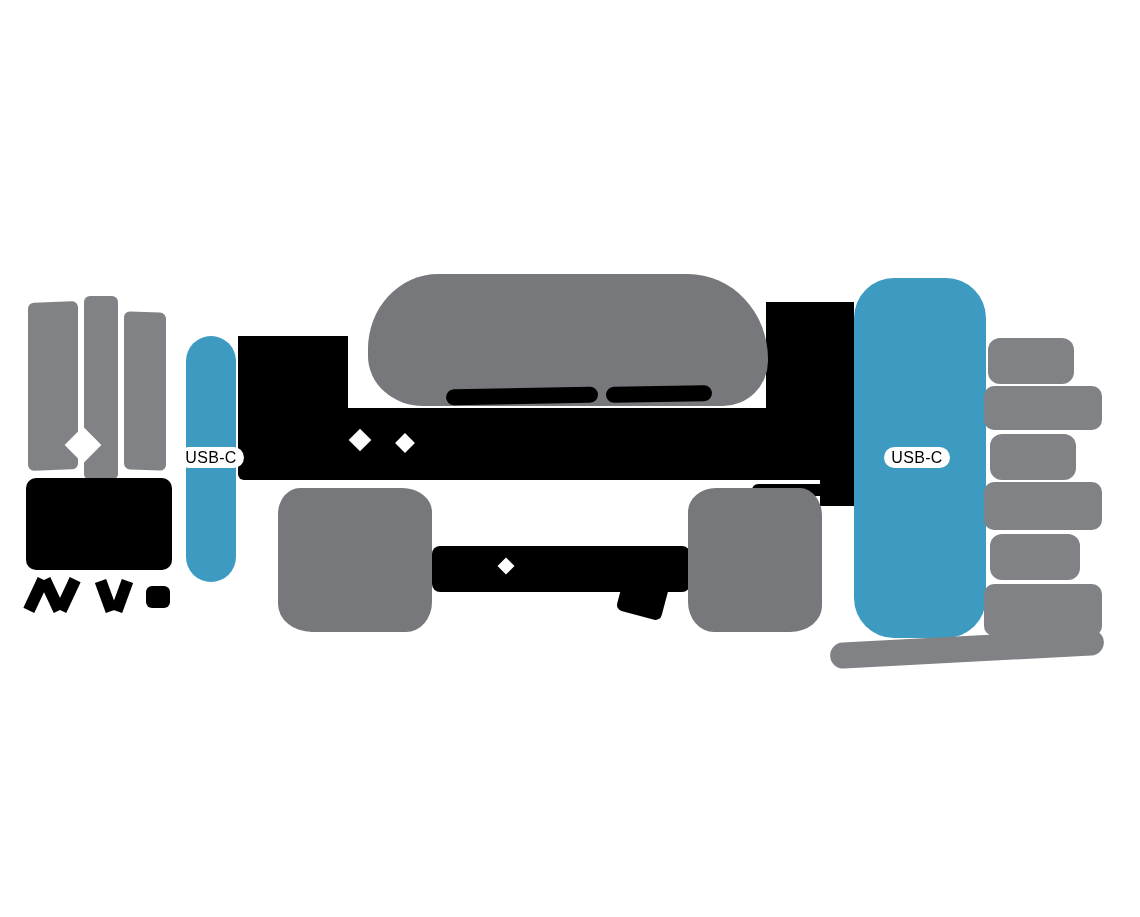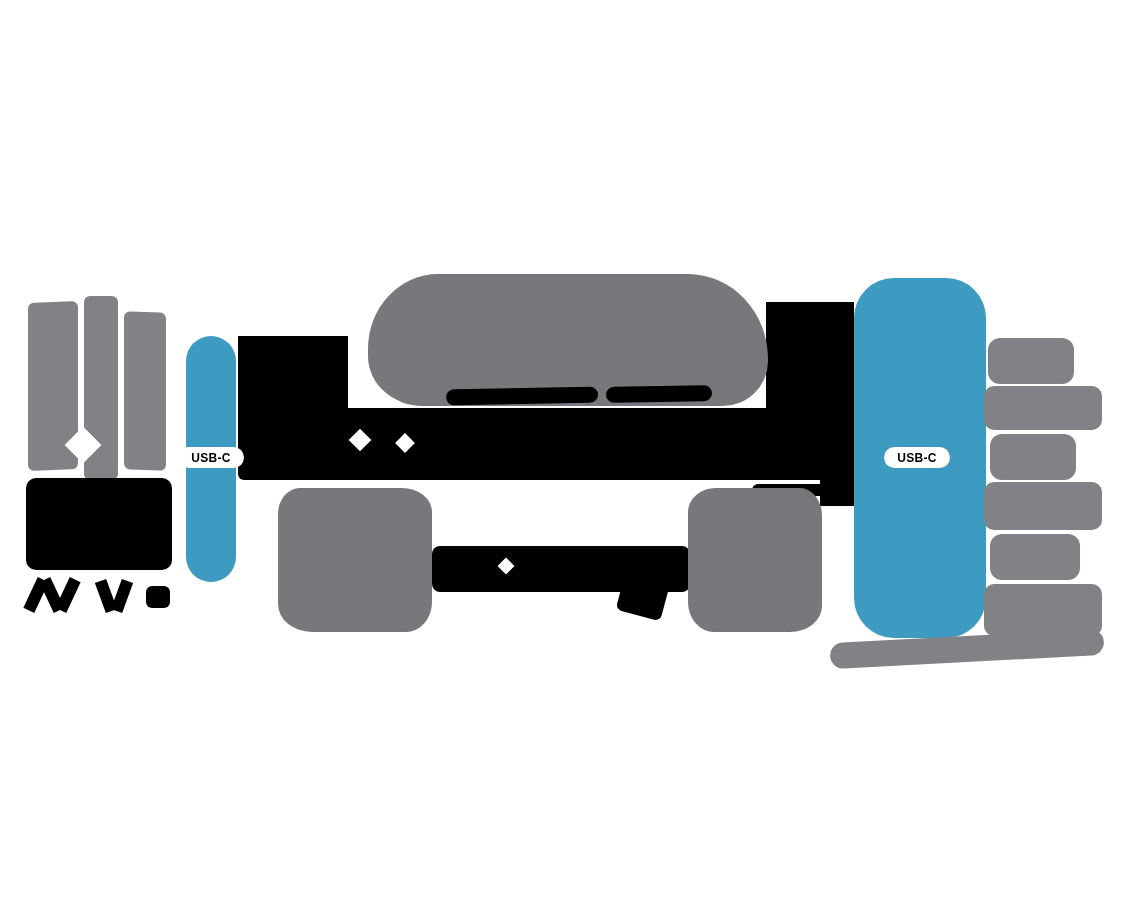--- a/index.html
+++ b/index.html
@@ -15,22 +15,22 @@
   .gray  { background: var(--silhouette-gray, #808285); }
   .gray2 { background: var(--silhouette-gray-dark, #77787b); }
   .black { background: var(--silhouette-black, #000000); }
   .blue  { background: var(--port-blue, #3d9bc1); }
   .white { background: var(--page-bg, #ffffff); }
   .port-pill { border-radius: 26px; }
   .port-label {
     position: absolute;
     background: var(--label-bg, #ffffff);
     color: var(--label-text, #000000);
-    font-weight: bold;
-    font-size: 12px;
+    font-weight: normal;
+    font-size: 16px;
     letter-spacing: 0.3px;
     border-radius: 11px;
     display: flex;
     align-items: center;
     justify-content: center;
     box-sizing: border-box;
     z-index: 5;
   }
   .cloud {
     border-radius: 70px 80px 45px 55px / 75px 85px 45px 50px;

